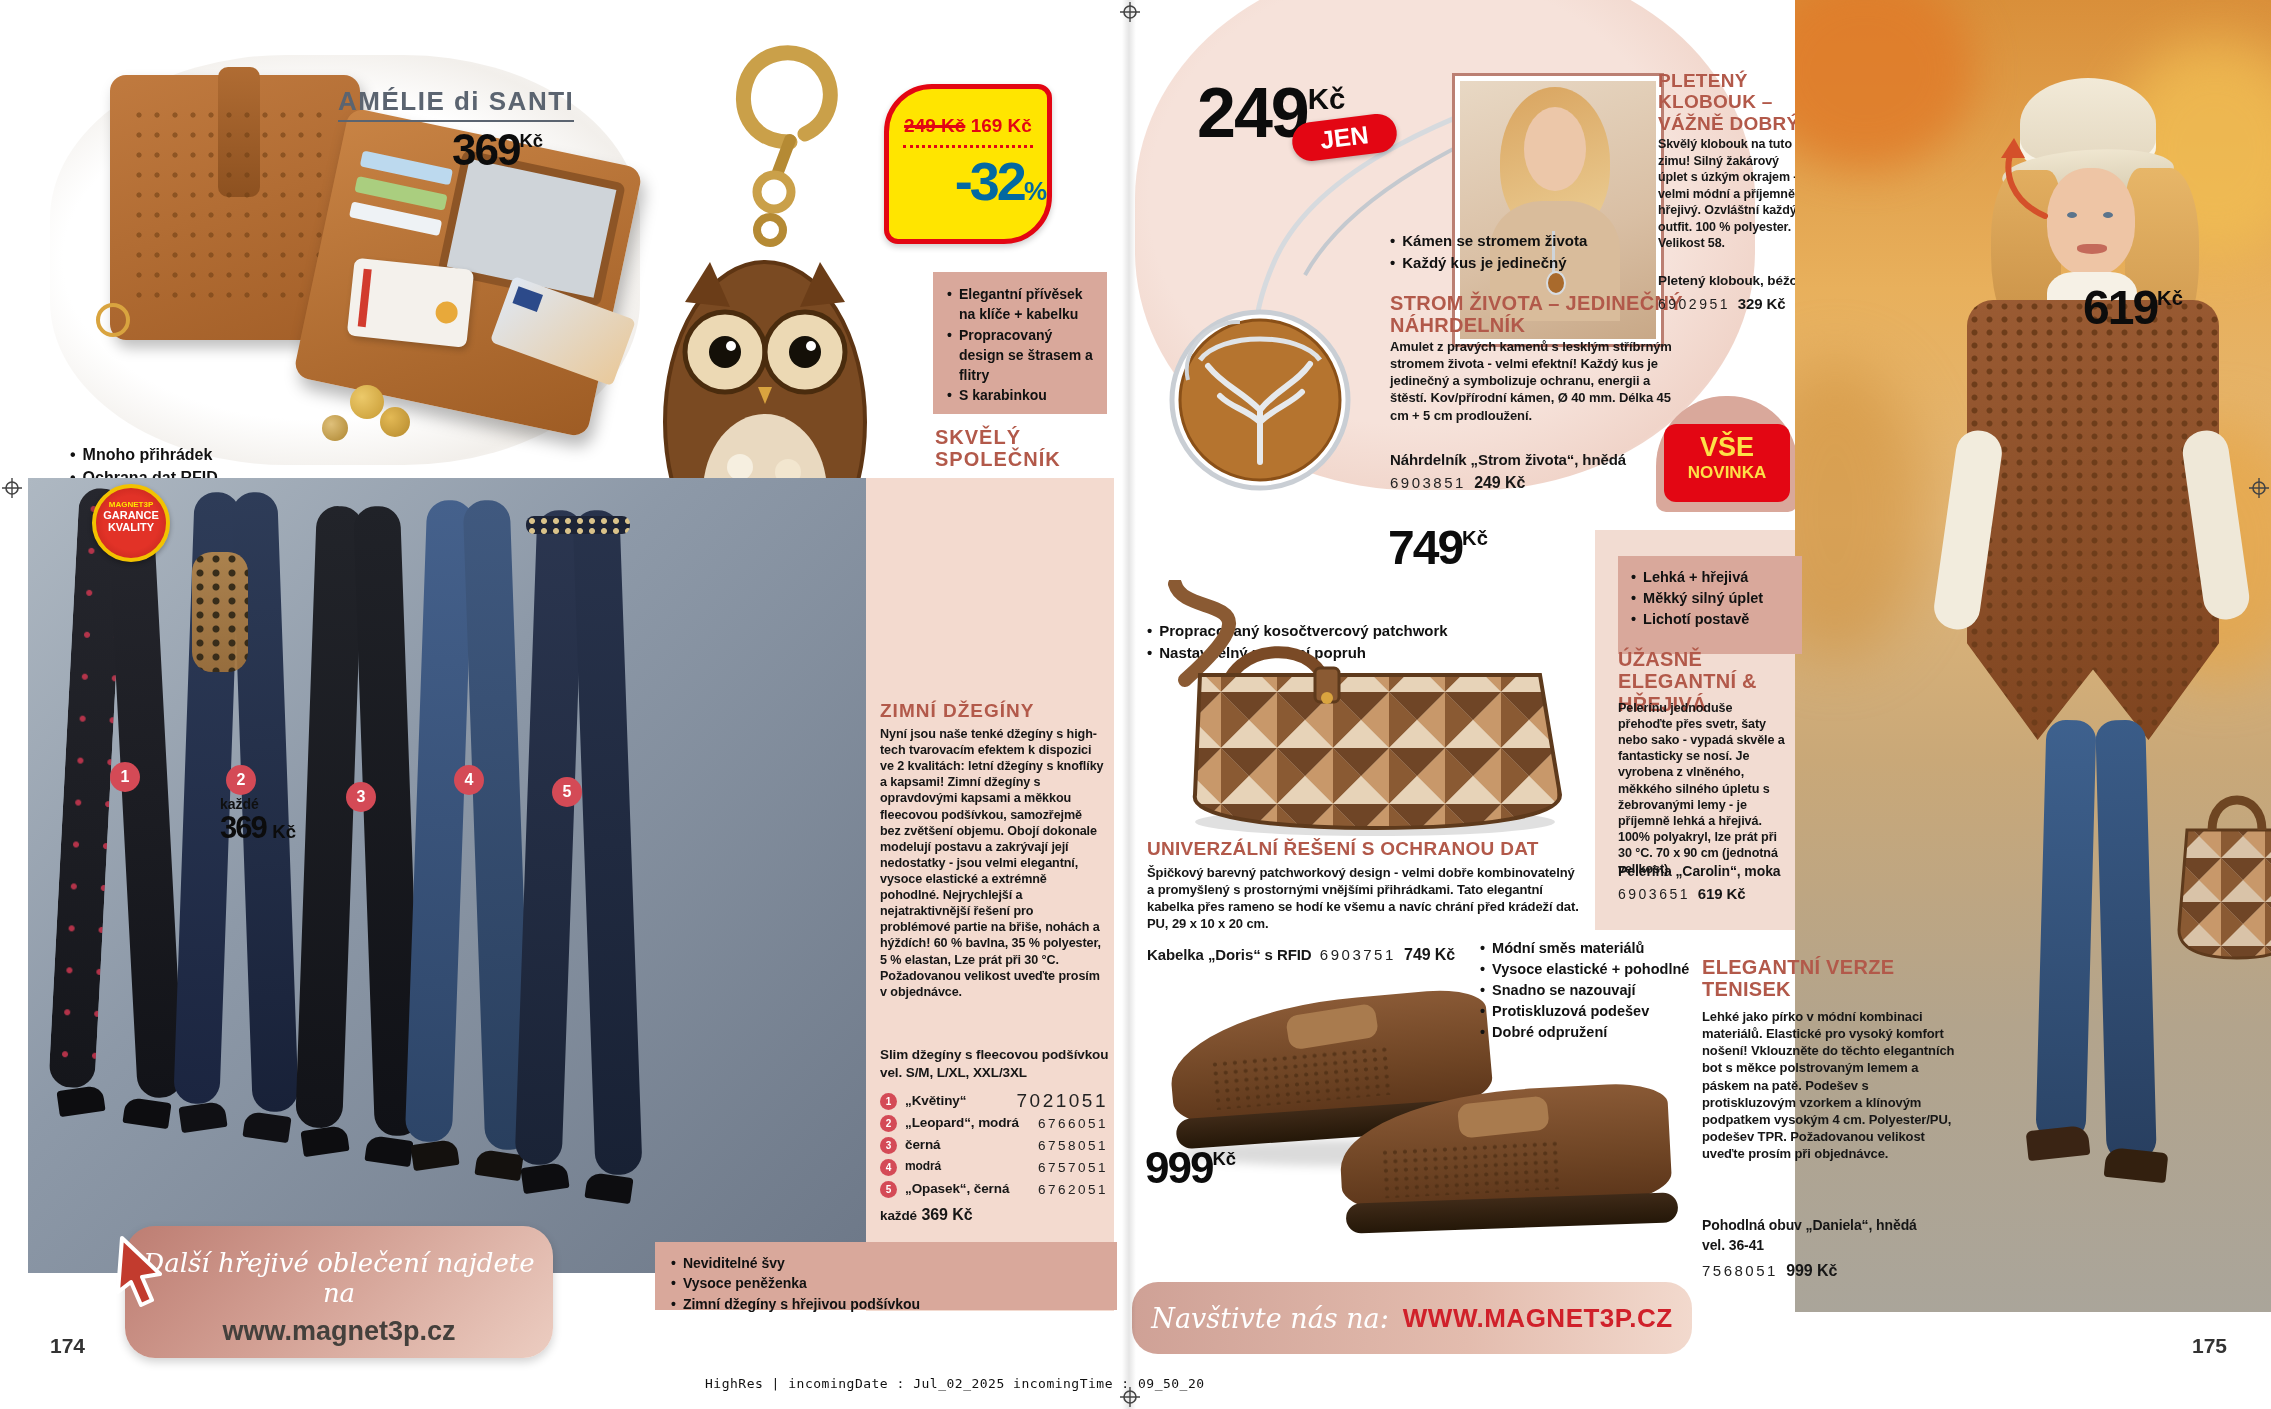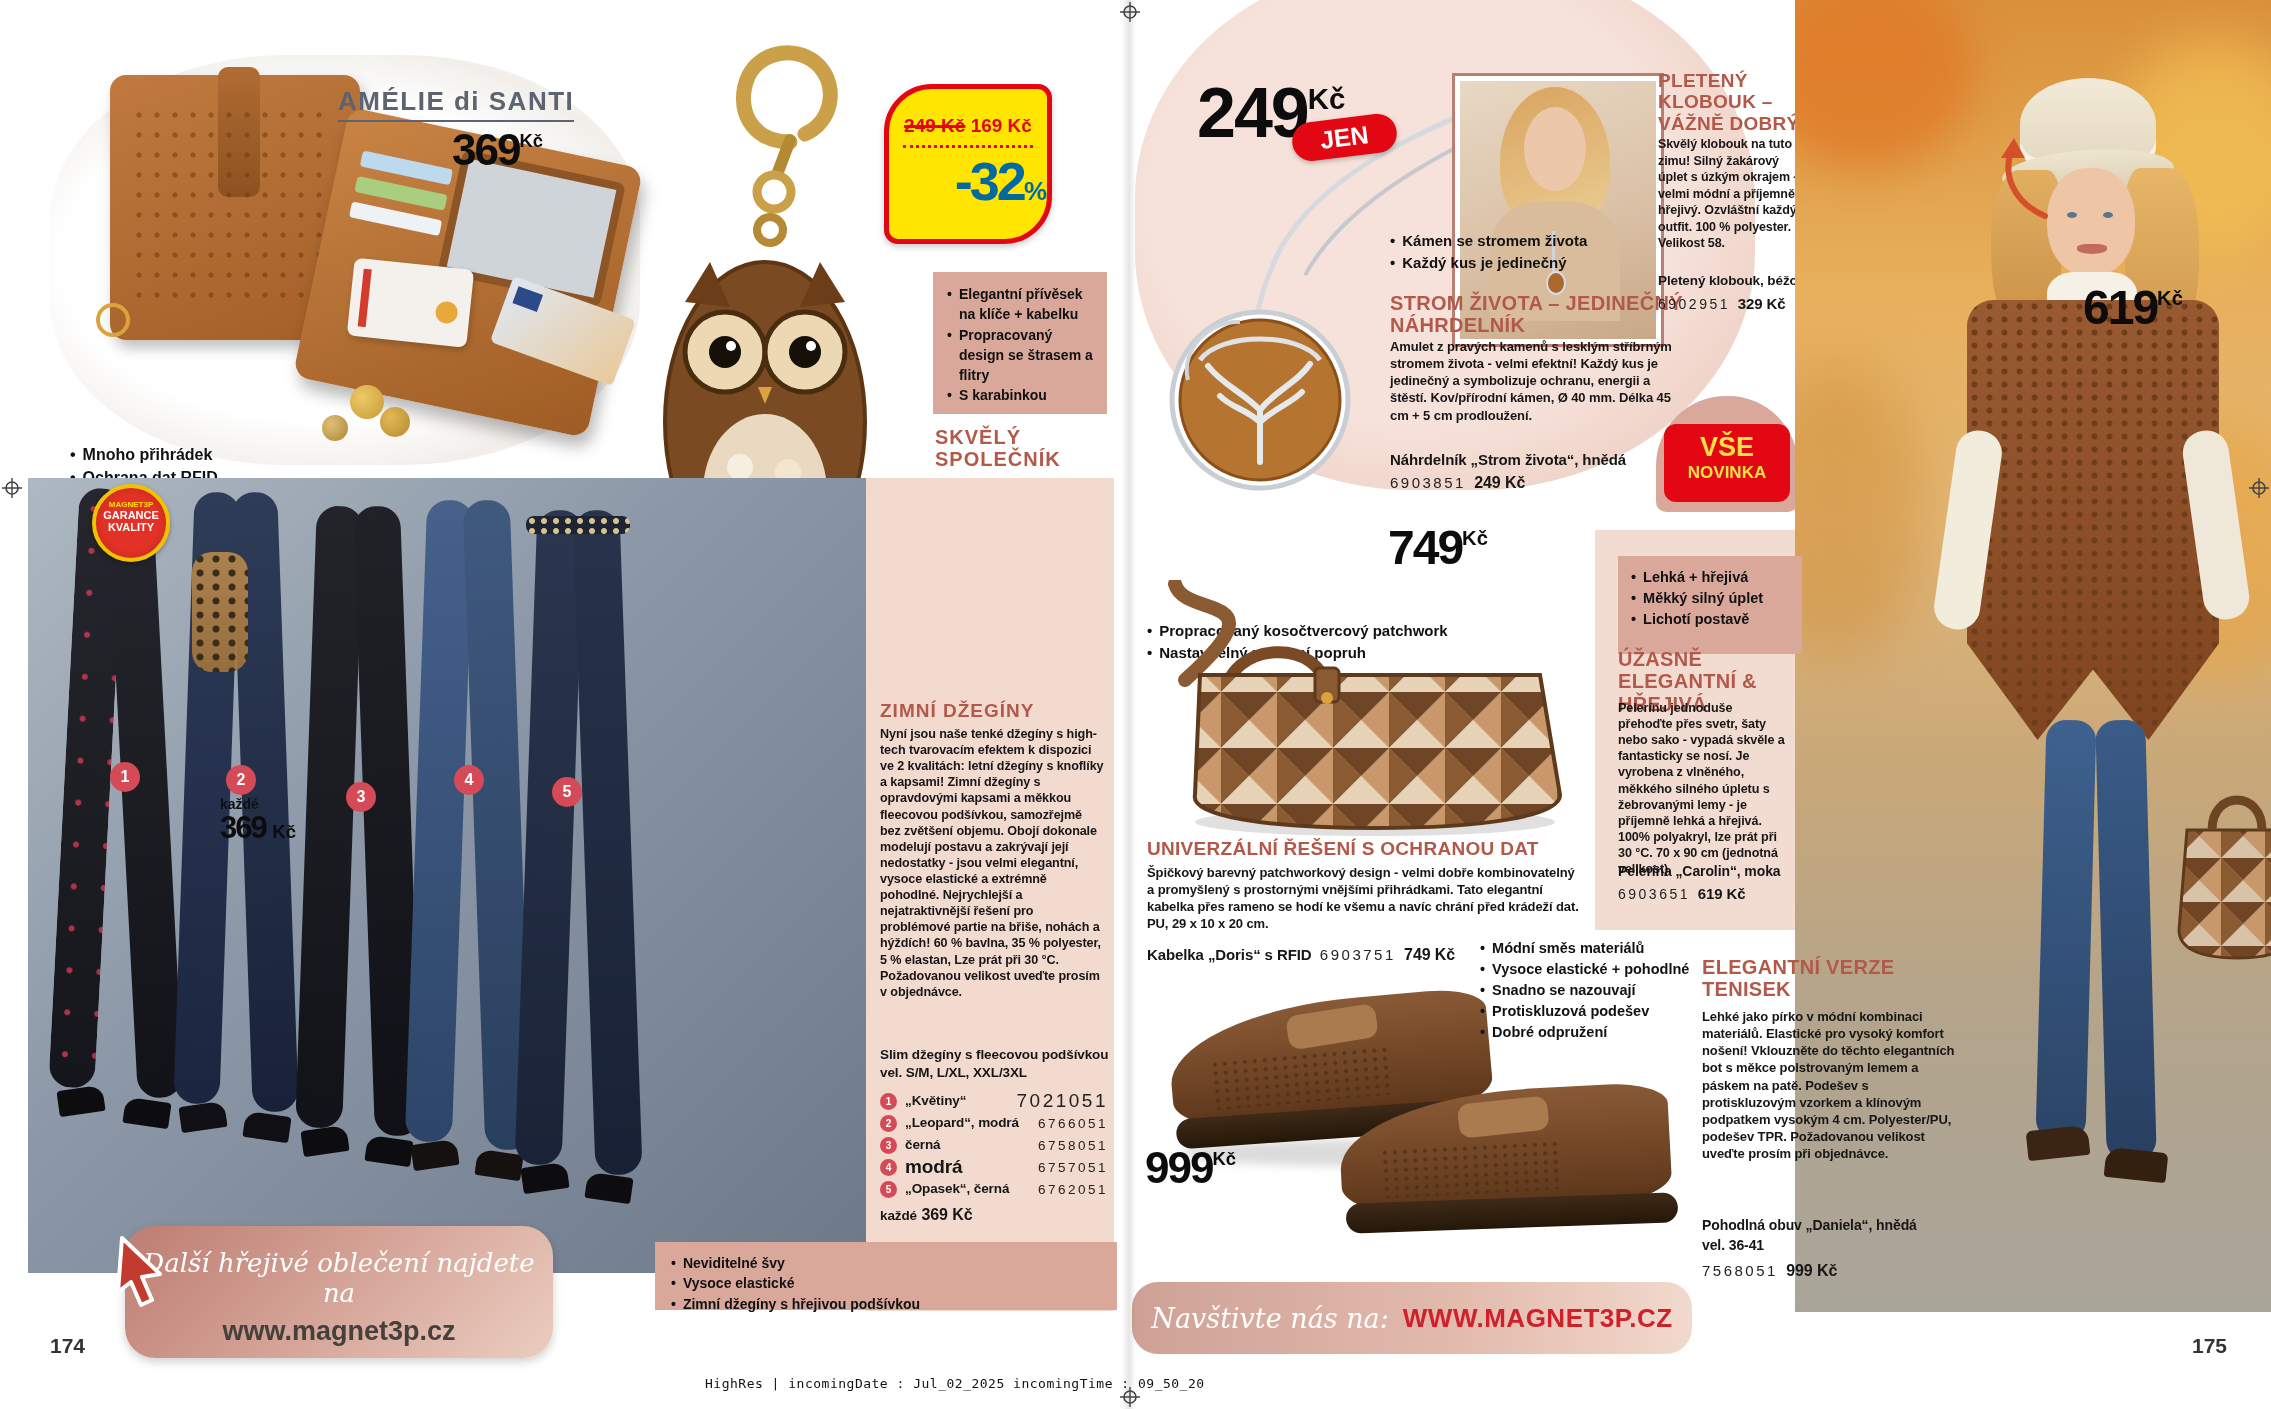--- a/index.html
+++ b/index.html
@@ -218,42 +218,42 @@
       <span class="tx" style="flex:1;font-size:13.5px;">„Leopard“, modrá</span>
       <span class="sku" style="font-size:13.5px;">6766051</span>
     </div>
     <div style="display:flex;align-items:center;gap:8px;height:22px;">
       <span class="numcirc" style="width:17px;height:17px;font-size:10px;">3</span>
       <span class="tx" style="flex:1;font-size:13.5px;">černá</span>
       <span class="sku" style="font-size:13.5px;">6758051</span>
     </div>
     <div style="display:flex;align-items:center;gap:8px;height:22px;">
       <span class="numcirc" style="width:17px;height:17px;font-size:10px;">4</span>
-      <span class="tx" style="flex:1;font-size:19px;">modrá</span>
+      <span class="tx" style="flex:1;font-size:12px;">modrá</span>
       <span class="sku" style="font-size:13.5px;">6757051</span>
     </div>
     <div style="display:flex;align-items:center;gap:8px;height:22px;">
       <span class="numcirc" style="width:17px;height:17px;font-size:10px;">5</span>
       <span class="tx" style="flex:1;font-size:13.5px;">„Opasek“, černá</span>
       <span class="sku" style="font-size:13.5px;">6762051</span>
     </div>
     <div style="margin-top:4px;">
       <span class="tx" style="font-size:13.5px;">každé</span>
       <span class="tx" style="font-size:16px;">369 Kč</span>
     </div>
   </div>
 
   <div class="p pinkbox" style="left:655px;top:1242px;width:430px;height:46px;font-size:14px;padding:11px 16px;">
     <div class="bl">
         <span class="d">•</span>
         <span>Neviditelné švy</span>
       </div>
     <div class="bl">
         <span class="d">•</span>
-        <span>Vysoce elastické</span>
+        <span>Vysoce peněženka</span>
       </div>
     <div class="bl">
         <span class="d">•</span>
         <span>Zimní džegíny s hřejivou podšívkou</span>
       </div>
   </div>
 
   <div class="p" style="left:125px;top:1226px;width:428px;height:132px;border-radius:30px;background:linear-gradient(135deg,#bd7d72,#d3a094 45%,#eccdc1);box-shadow:0 4px 10px rgba(0,0,0,.18);text-align:center;">
     <div class="script" style="color:#fff;font-size:26px;margin-top:22px;">Další hřejivé oblečení najdete na</div>
     <div style="color:#44403c;font-size:27px;font-weight:700;margin-top:8px;">www.magnet3p.cz</div>

